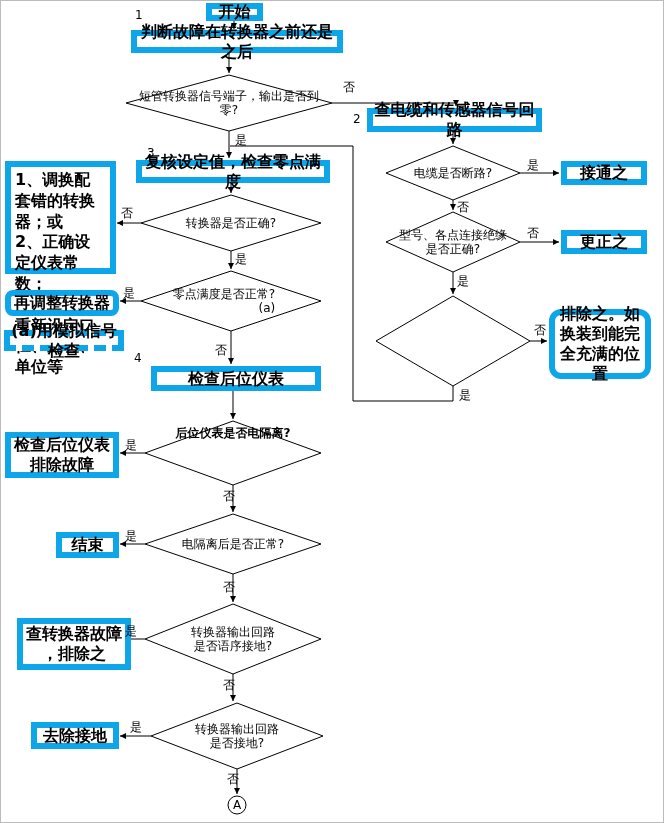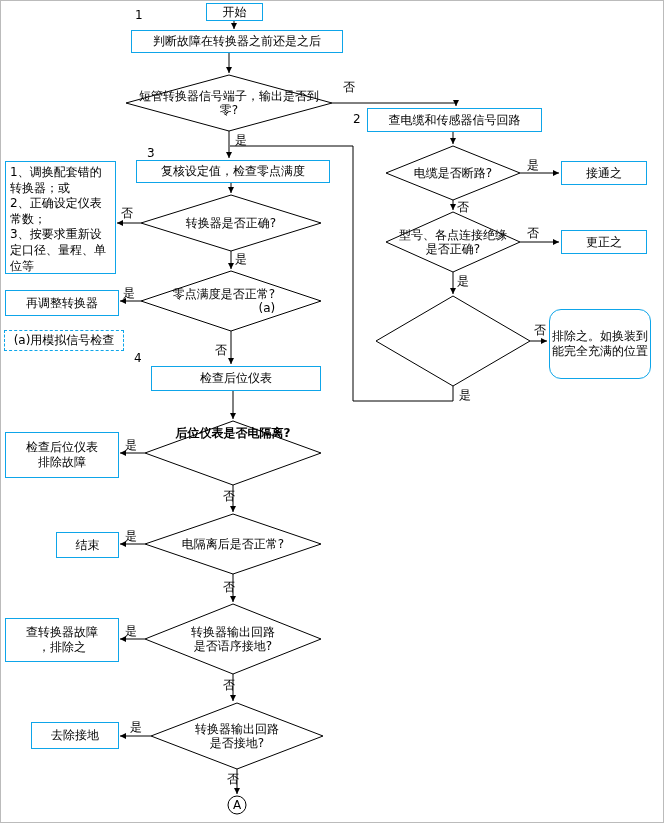--- a/index.html
+++ b/index.html
@@ -4,22 +4,22 @@
 <title>流程图</title>
 <style>
   * { margin:0; padding:0; box-sizing:border-box; }
   html,body { background:#fff; }
   body { font-family:"DejaVu Sans", sans-serif; color:#000; }
   #canvas { position:relative; width:664px; height:823px; background:#fff; border:1px solid #bbb; overflow:hidden; }
   svg.flow { position:absolute; left:0; top:0; }
   .edge { stroke:#000; stroke-width:1; fill:none; }
   .arrow { marker-end:url(#ah); }
   .shape { fill:#fff; stroke:#000; stroke-width:1; }
-  .box { position:absolute; border:1px solid #0ea5e9; background:#fff; display:flex; align-items:center; justify-content:center;
-         text-align:center; font-size:12px; line-height:1.25; }
+  .box { position:absolute; border:6px solid #0ea5e9; background:#fff; display:flex; align-items:center; justify-content:center;
+         text-align:center; font-size:16px; line-height:1.25;font-weight:bold; }
   .dtext { position:absolute; display:flex; align-items:center; justify-content:center; text-align:center;
            font-size:12px; line-height:1.2; }
   .lbl { position:absolute; font-size:12px; line-height:1; }
   .pre { white-space:pre-line; }
   .left-align { justify-content:flex-start; align-items:flex-start; text-align:left; padding:3px 4px; line-height:1.3; }
   .dashed { border-style:dashed; }
 </style>
 </head>
 <body>
 
@@ -74,27 +74,27 @@
   <div class="box" style="left:205px;top:2px;width:57px;height:18px;">开始</div>
   <div class="box" style="left:130px;top:29px;width:212px;height:23px;">判断故障在转换器之前还是之后</div>
   <div class="box" style="left:366px;top:107px;width:175px;height:24px;">查电缆和传感器信号回路</div>
   <div class="box" style="left:560px;top:160px;width:86px;height:24px;">接通之</div>
   <div class="box" style="left:560px;top:229px;width:86px;height:24px;">更正之</div>
   <div class="box" style="left:548px;top:308px;width:102px;height:70px;border-radius:12px;">排除之。如换装到能完全充满的位置</div>
   <div class="box" style="left:135px;top:159px;width:194px;height:23px;">复核设定值，检查零点满度</div>
   <div class="box left-align pre" style="left:4px;top:160px;width:111px;height:113px;">1、调换配套错的转换器；或
 2、正确设定仪表常数；
 3、按要求重新设定口径、量程、单位等</div>
-  <div class="box" style="left:4px;top:289px;width:114px;height:26px;">再调整转换器</div>
+  <div class="box" style="left:4px;top:289px;width:114px;height:26px;border-radius:8px;">再调整转换器</div>
   <div class="box dashed" style="left:3px;top:329px;width:120px;height:21px;">(a)用模拟信号检查</div>
   <div class="box" style="left:150px;top:365px;width:170px;height:25px;">检查后位仪表</div>
   <div class="box pre" style="left:4px;top:431px;width:114px;height:46px;">检查后位仪表
 排除故障</div>
   <div class="box" style="left:55px;top:531px;width:63px;height:26px;">结束</div>
-  <div class="box pre" style="left:4px;top:617px;width:114px;height:44px;">查转换器故障
+  <div class="box pre" style="left:16px;top:617px;width:114px;height:52px;">查转换器故障
 ，排除之</div>
   <div class="box" style="left:30px;top:721px;width:88px;height:27px;">去除接地</div>
 
   <div class="dtext" style="left:138px;top:84px;width:180px;height:36px;">短管转换器信号端子，输出是否到零?</div>
   <div class="dtext" style="left:392px;top:164px;width:120px;height:16px;">电缆是否断路?</div>
   <div class="dtext" style="left:397px;top:225px;width:110px;height:32px;">型号、各点连接绝缘是否正确?</div>
   <div class="dtext" style="left:150px;top:214px;width:160px;height:16px;">转换器是否正确?</div>
   <div class="dtext pre" style="left:143px;top:284px;width:160px;height:32px;text-align:right;">零点满度是否正常?
 (a)</div>
   <div class="dtext" style="left:154px;top:424px;width:156px;height:16px;font-weight:bold;">后位仪表是否电隔离?</div>

